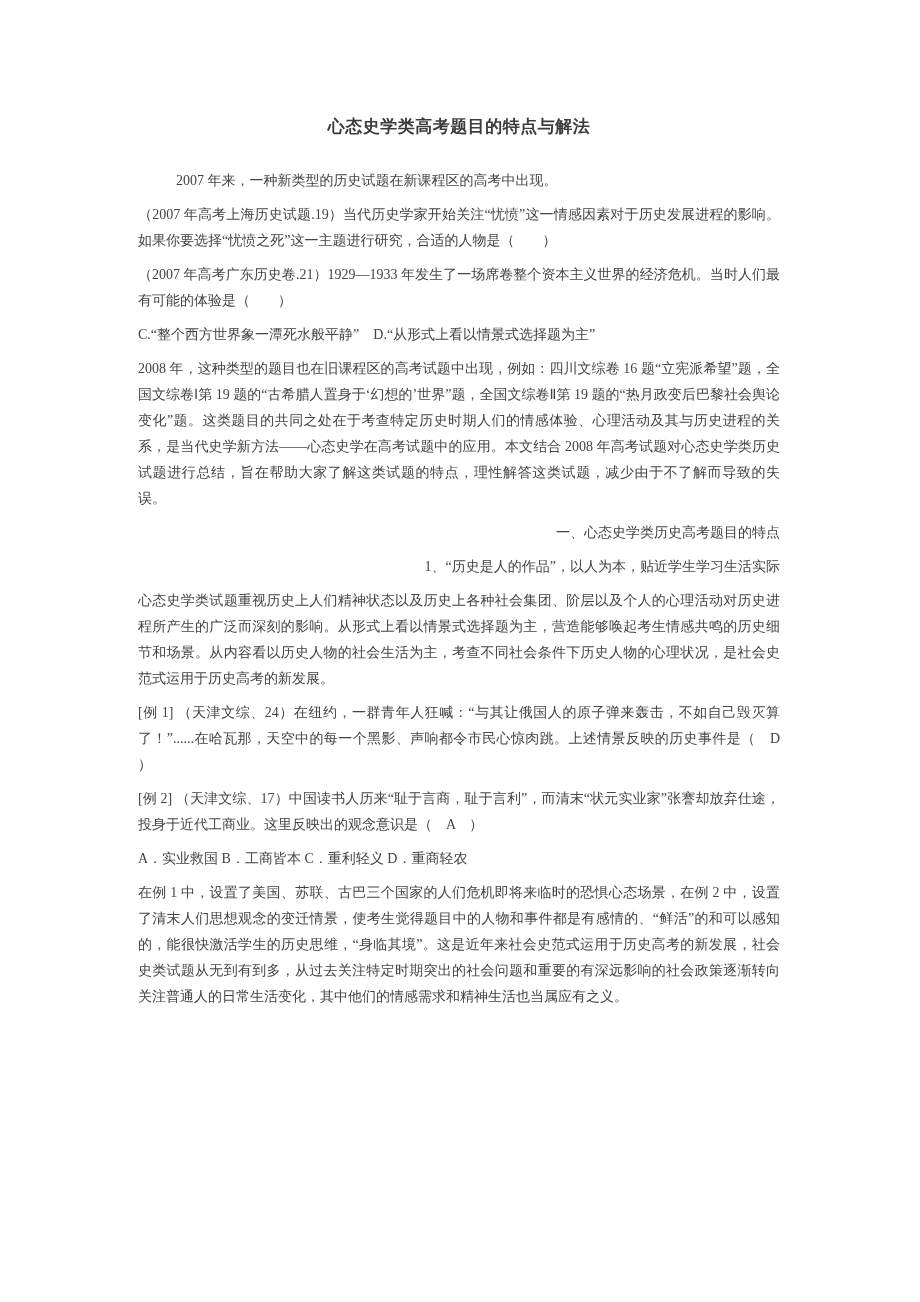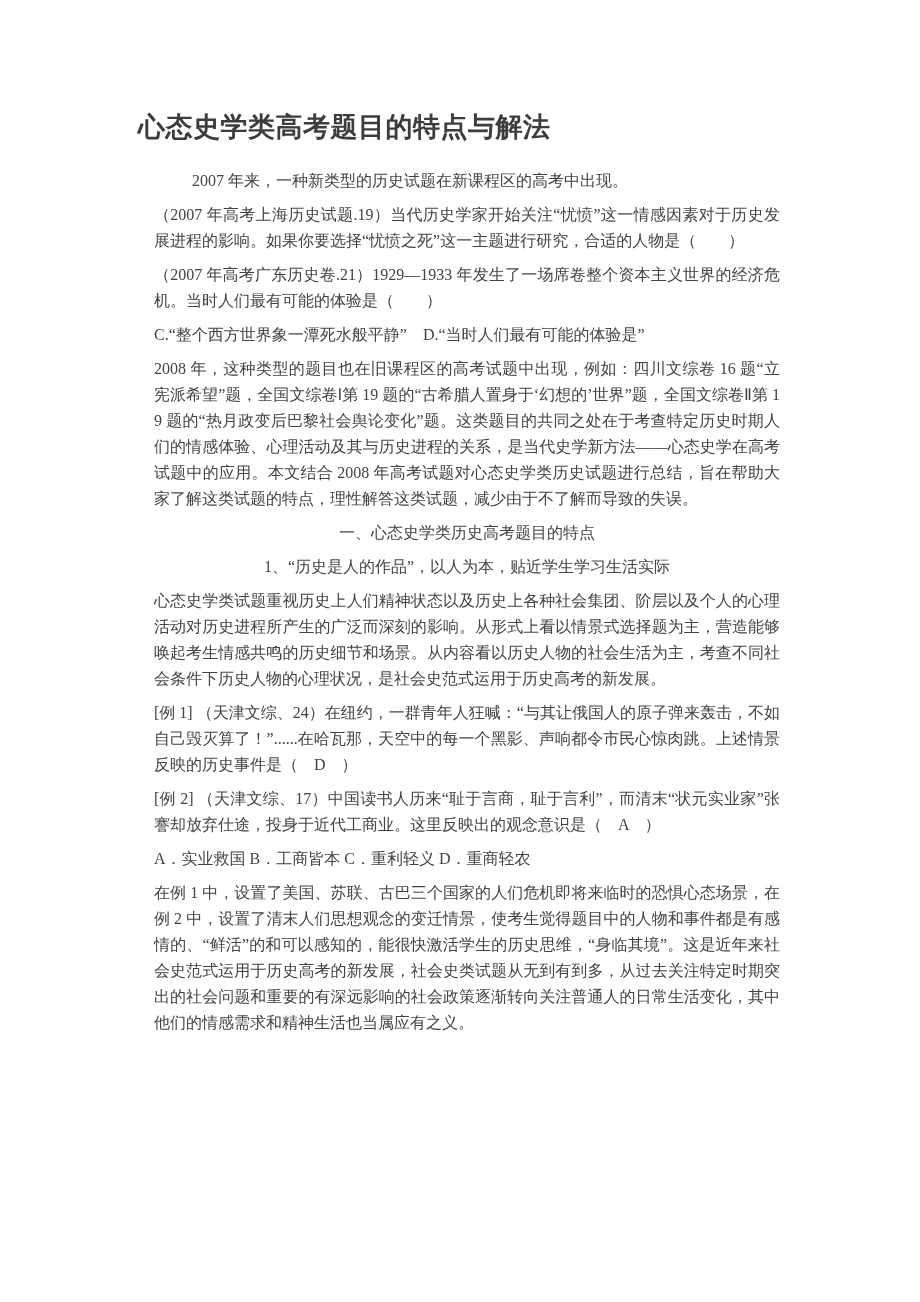--- a/index.html
+++ b/index.html
@@ -16,55 +16,55 @@
   }
   .content {
     box-sizing: border-box;
     width: 920px;
     height: 1302px;
     padding: 112px 140px 0 138px;
   }
   .doc-title {
     font-family: "Liberation Sans", sans-serif;
     font-weight: bold;
-    font-size: 27px;
+    font-size: 17px;
     line-height: 30px;
     color: #3c3c3c;
-    text-align: left;
+    text-align: center;
     letter-spacing: 0.5px;
     margin: 0 0 26px 0;
   }
   .para {
     font-family: "Liberation Serif", serif;
-    font-size: 16px;
+    font-size: 14px;
     line-height: 26px;
     color: #434343;
-    margin: 0 0 8px 16px;
+    margin: 0 0 8px 0;
     text-align: justify;
     word-break: break-all;
   }
   .para.first-indent {
     text-indent: 38px;
   }
   .para.heading {
-    text-align: center;
+    text-align: right;
   }
   .para.normal {}
 </style>
 </head>
 <body>
 
 <div class="page">
   <div class="content">
     <h1 class="doc-title">心态史学类高考题目的特点与解法</h1>
     <div id="document-body">
         <p class="para first-indent">2007 年来，一种新类型的历史试题在新课程区的高考中出现。</p>
         <p class="para normal">（2007 年高考上海历史试题.19）当代历史学家开始关注“忧愤”这一情感因素对于历史发展进程的影响。如果你要选择“忧愤之死”这一主题进行研究，合适的人物是（　　）</p>
         <p class="para normal">（2007 年高考广东历史卷.21）1929—1933 年发生了一场席卷整个资本主义世界的经济危机。当时人们最有可能的体验是（　　）</p>
-        <p class="para normal">C.“整个西方世界象一潭死水般平静”　D.“当时人们最有可能的体验是”</p>
+        <p class="para normal">C.“整个西方世界象一潭死水般平静”　D.“从形式上看以情景式选择题为主”</p>
         <p class="para normal">2008 年，这种类型的题目也在旧课程区的高考试题中出现，例如：四川文综卷 16 题“立宪派希望”题，全国文综卷Ⅰ第 19 题的“古希腊人置身于‘幻想的’世界”题，全国文综卷Ⅱ第 19 题的“热月政变后巴黎社会舆论变化”题。这类题目的共同之处在于考查特定历史时期人们的情感体验、心理活动及其与历史进程的关系，是当代史学新方法——心态史学在高考试题中的应用。本文结合 2008 年高考试题对心态史学类历史试题进行总结，旨在帮助大家了解这类试题的特点，理性解答这类试题，减少由于不了解而导致的失误。</p>
         <p class="para heading">一、心态史学类历史高考题目的特点</p>
         <p class="para heading">1、“历史是人的作品”，以人为本，贴近学生学习生活实际</p>
         <p class="para normal">心态史学类试题重视历史上人们精神状态以及历史上各种社会集团、阶层以及个人的心理活动对历史进程所产生的广泛而深刻的影响。从形式上看以情景式选择题为主，营造能够唤起考生情感共鸣的历史细节和场景。从内容看以历史人物的社会生活为主，考查不同社会条件下历史人物的心理状况，是社会史范式运用于历史高考的新发展。</p>
         <p class="para normal">[例 1] （天津文综、24）在纽约，一群青年人狂喊：“与其让俄国人的原子弹来轰击，不如自己毁灭算了！”......在哈瓦那，天空中的每一个黑影、声响都令市民心惊肉跳。上述情景反映的历史事件是（　D　）</p>
         <p class="para normal">[例 2] （天津文综、17）中国读书人历来“耻于言商，耻于言利”，而清末“状元实业家”张謇却放弃仕途，投身于近代工商业。这里反映出的观念意识是（　A　）</p>
         <p class="para normal">A．实业救国 B．工商皆本 C．重利轻义 D．重商轻农</p>
         <p class="para normal">在例 1 中，设置了美国、苏联、古巴三个国家的人们危机即将来临时的恐惧心态场景，在例 2 中，设置了清末人们思想观念的变迁情景，使考生觉得题目中的人物和事件都是有感情的、“鲜活”的和可以感知的，能很快激活学生的历史思维，“身临其境”。这是近年来社会史范式运用于历史高考的新发展，社会史类试题从无到有到多，从过去关注特定时期突出的社会问题和重要的有深远影响的社会政策逐渐转向关注普通人的日常生活变化，其中他们的情感需求和精神生活也当属应有之义。</p>
       </div>
   </div>

